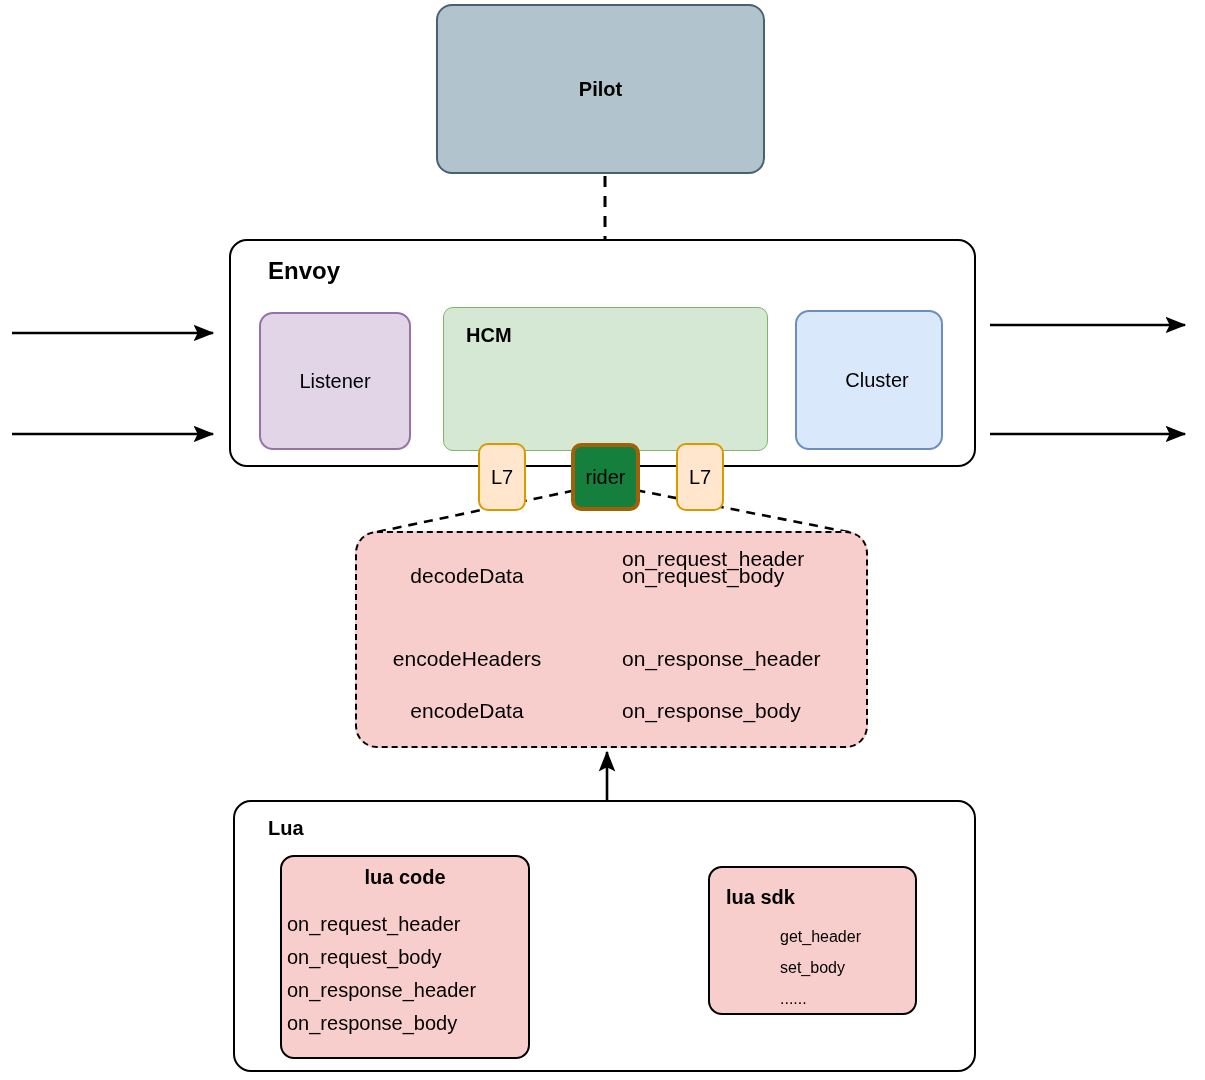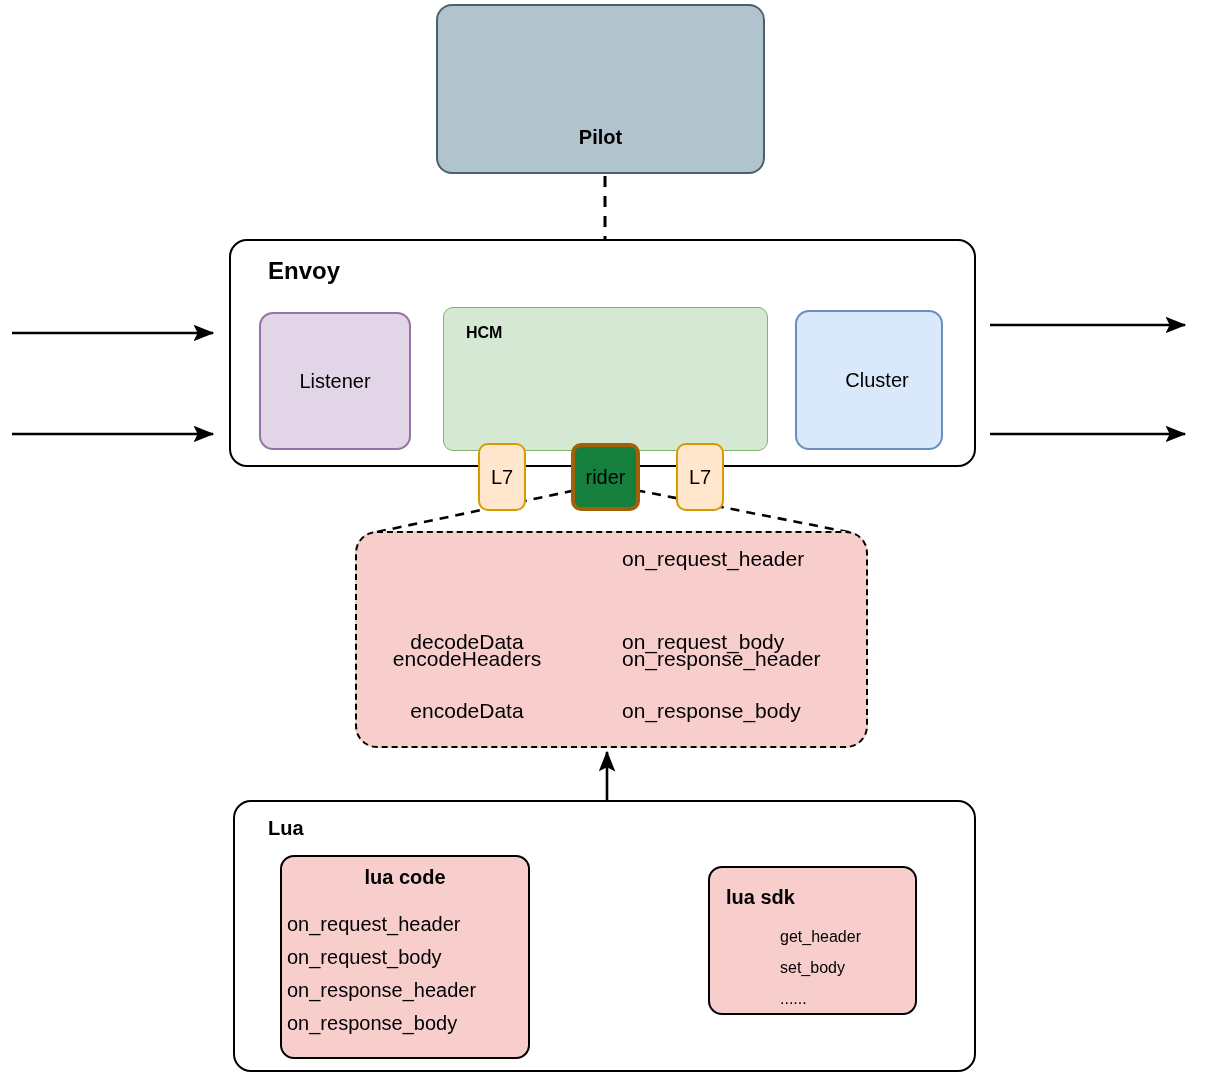--- a/index.html
+++ b/index.html
@@ -44,21 +44,20 @@
     width: 329px; height: 170px;
     background: #b1c3cd;
     border: 2px solid #49616f;
     border-radius: 16px;
   }
   #pilot-label {
     left: 436px; top: 4px;
     width: 329px; height: 170px;
     font-size: 20px;
     font-weight: bold;
-    margin-top: 48px;
   }
 
   
   #envoy {
     left: 229px; top: 239px;
     width: 747px; height: 228px;
     background: #ffffff;
     border: 2px solid #000000;
     border-radius: 18px;
   }
@@ -85,21 +84,21 @@
   
   #hcm {
     left: 443px; top: 307px;
     width: 325px; height: 144px;
     background: #d5e8d4;
     border: 1.5px solid #82b366;
     border-radius: 10px;
   }
   #hcm-label {
     left: 466px; top: 324px;
-    font-size: 16px;
+    font-size: 20px;
     font-weight: bold;
   }
 
   
   #cluster {
     left: 795px; top: 310px;
     width: 148px; height: 140px;
     background: #dae8fc;
     border: 2px solid #6c8ebf;
     border-radius: 14px;
@@ -158,21 +157,21 @@
     left: 370px;
     width: 194px;
     justify-content: center;
     text-align: center;
   }
   .callout-right {
     left: 622px;
     justify-content: flex-start;
   }
   .row-y0 { top: 539px; }
-  .row-y1 { top: 622px; }
+  .row-y1 { top: 556px; }
   .row-y2 { top: 639px; }
   .row-y3 { top: 691px; }
 
   
   #lua {
     left: 233px; top: 800px;
     width: 743px; height: 272px;
     background: #ffffff;
     border: 2px solid #000000;
     border-radius: 18px;

